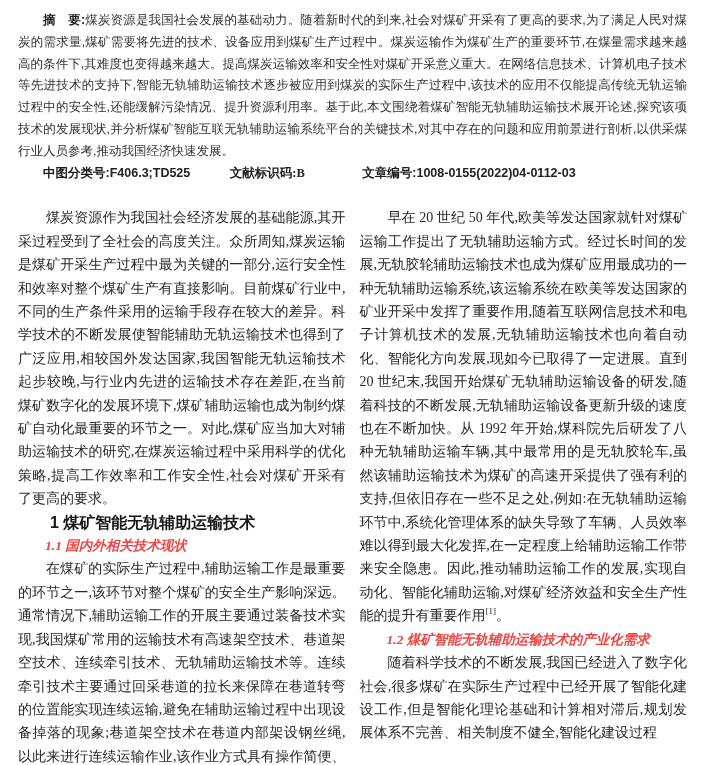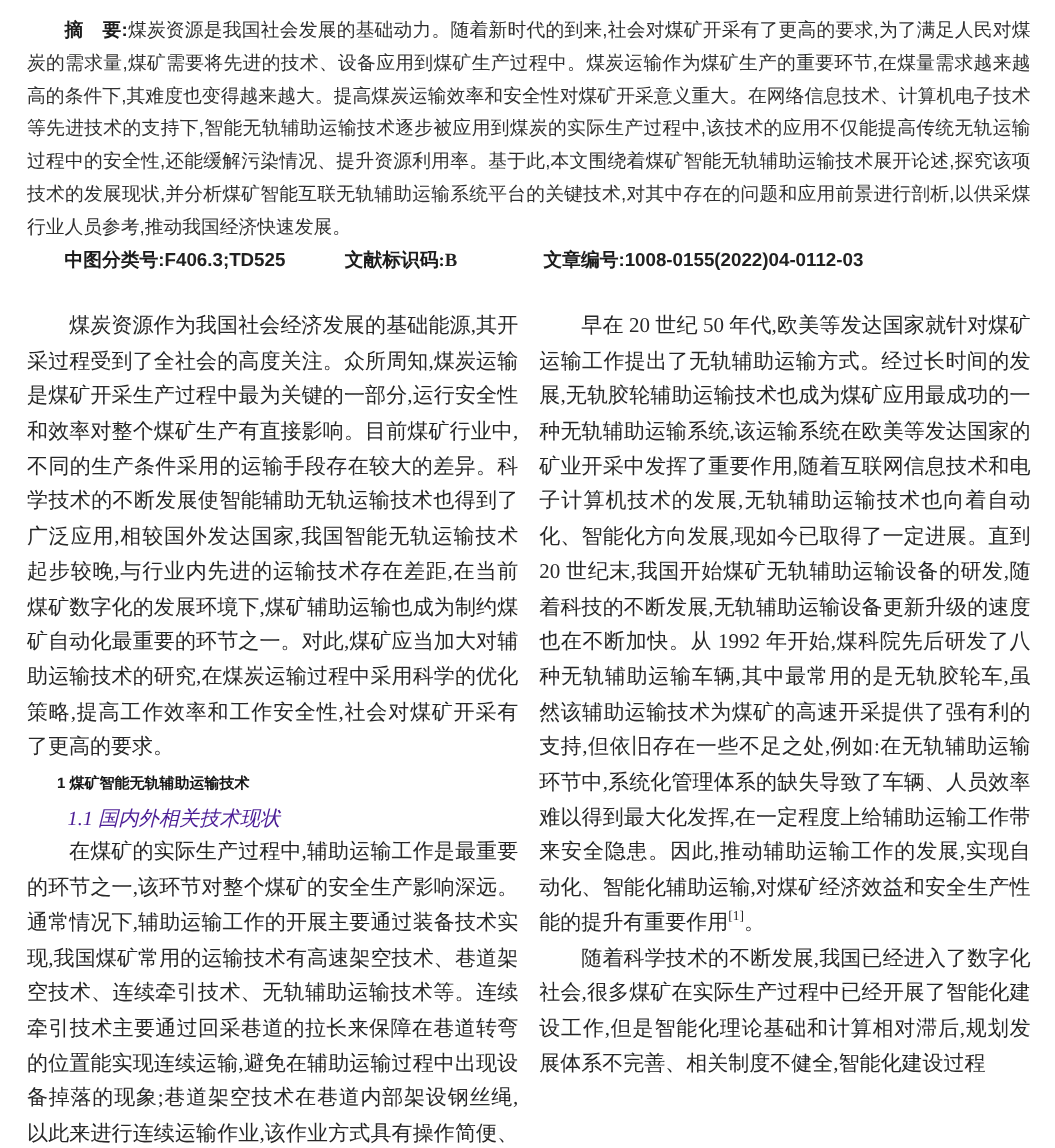--- a/index.html
+++ b/index.html
@@ -66,34 +66,34 @@
   .col p {
     margin: 0;
     text-indent: 2em;
   }
   .col p.no-indent {
     text-indent: 0;
   }
   .sec-heading {
     margin: 0;
     font-family: "Liberation Sans", "DejaVu Sans", sans-serif;
-    font-size: 10px;
+    font-size: 16px;
     font-weight: bold;
     text-indent: 2em;
     color: #161616;
     line-height: 23.4px;
   }
   .subsec-heading {
     margin: 0;
     font-family: "Liberation Serif", "DejaVu Serif", serif;
     font-size: 13.5px;
-    font-weight: normal;
+    font-weight: bold;
     font-style: italic;
     text-indent: 2em;
-    color: #4c1d95;
+    color: #ef4444;
     line-height: 23.4px;
   }
   sup.ref {
     font-size: 9px;
     line-height: 0;
     vertical-align: super;
   }
 </style>
 </head>
 <body>
@@ -115,17 +115,18 @@
 
     <div class="col">
       <p>煤炭资源作为我国社会经济发展的基础能源,其开采过程受到了全社会的高度关注。众所周知,煤炭运输是煤矿开采生产过程中最为关键的一部分,运行安全性和效率对整个煤矿生产有直接影响。目前煤矿行业中,不同的生产条件采用的运输手段存在较大的差异。科学技术的不断发展使智能辅助无轨运输技术也得到了广泛应用,相较国外发达国家,我国智能无轨运输技术起步较晚,与行业内先进的运输技术存在差距,在当前煤矿数字化的发展环境下,煤矿辅助运输也成为制约煤矿自动化最重要的环节之一。对此,煤矿应当加大对辅助运输技术的研究,在煤炭运输过程中采用科学的优化策略,提高工作效率和工作安全性,社会对煤矿开采有了更高的要求。</p>
       <h3 class="sec-heading">1 煤矿智能无轨辅助运输技术</h3>
       <h4 class="subsec-heading">1.1 国内外相关技术现状</h4>
       <p>在煤矿的实际生产过程中,辅助运输工作是最重要的环节之一,该环节对整个煤矿的安全生产影响深远。通常情况下,辅助运输工作的开展主要通过装备技术实现,我国煤矿常用的运输技术有高速架空技术、巷道架空技术、连续牵引技术、无轨辅助运输技术等。连续牵引技术主要通过回采巷道的拉长来保障在巷道转弯的位置能实现连续运输,避免在辅助运输过程中出现设备掉落的现象;巷道架空技术在巷道内部架设钢丝绳,以此来进行连续运输作业,该作业方式具有操作简便、拆装快速的特点;高速架空技术是在巷道架空技术的基础上加装高性能、高匹配性的减速机,实现运</p>
     </div>
 
     <div class="col">
       <p><span>早在 20 世纪 50 年代,欧美等发达国家就针对煤矿运输工作提出了无轨辅助运输方式。经过长时间的发展,无轨胶轮辅助运输技术也成为煤矿应用最成功的一种无轨辅助运输系统,该运输系统在欧美等发达国家的矿业开采中发挥了重要作用,随着互联网信息技术和电子计算机技术的发展,无轨辅助运输技术也向着自动化、智能化方向发展,现如今已取得了一定进展。直到 20 世纪末,我国开始煤矿无轨辅助运输设备的研发,随着科技的不断发展,无轨辅助运输设备更新升级的速度也在不断加快。从 1992 年开始,煤科院先后研发了八种无轨辅助运输车辆,其中最常用的是无轨胶轮车,虽然该辅助运输技术为煤矿的高速开采提供了强有利的支持,但依旧存在一些不足之处,例如:在无轨辅助运输环节中,系统化管理体系的缺失导致了车辆、人员效率难以得到最大化发挥,在一定程度上给辅助运输工作带来安全隐患。因此,推动辅助运输工作的发展,实现自动化、智能化辅助运输,对煤矿经济效益和安全生产性能的提升有重要作用</span><sup class="ref">[1]</sup><span>。</span></p>
+      <h4 class="subsec-heading">1.2 煤矿智能无轨辅助运输技术的产业化需求</h4>
       <p>随着科学技术的不断发展,我国已经进入了数字化社会,很多煤矿在实际生产过程中已经开展了智能化建设工作,但是智能化理论基础和计算相对滞后,规划发展体系不完善、相关制度不健全,智能化建设过程</p>
     </div>
 
   </div>
 </div>
 
 </body></html>

